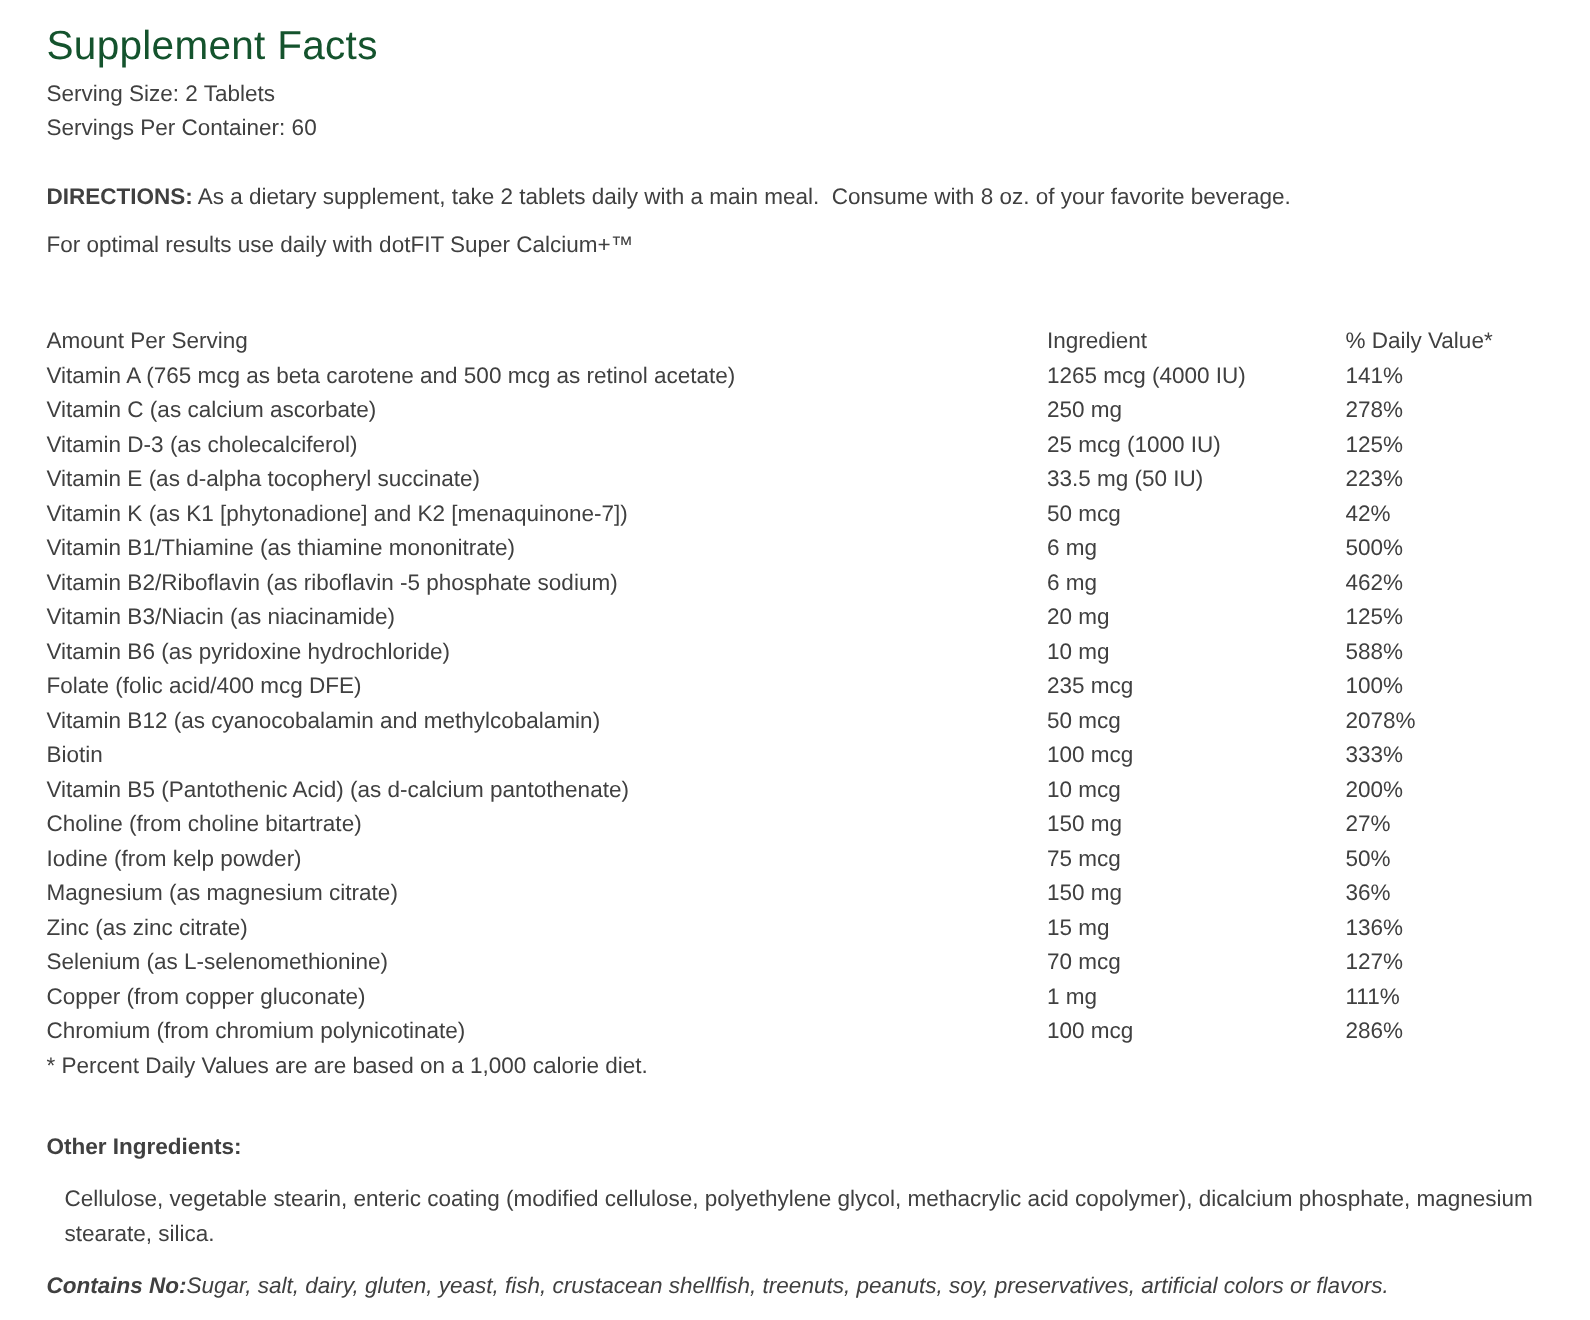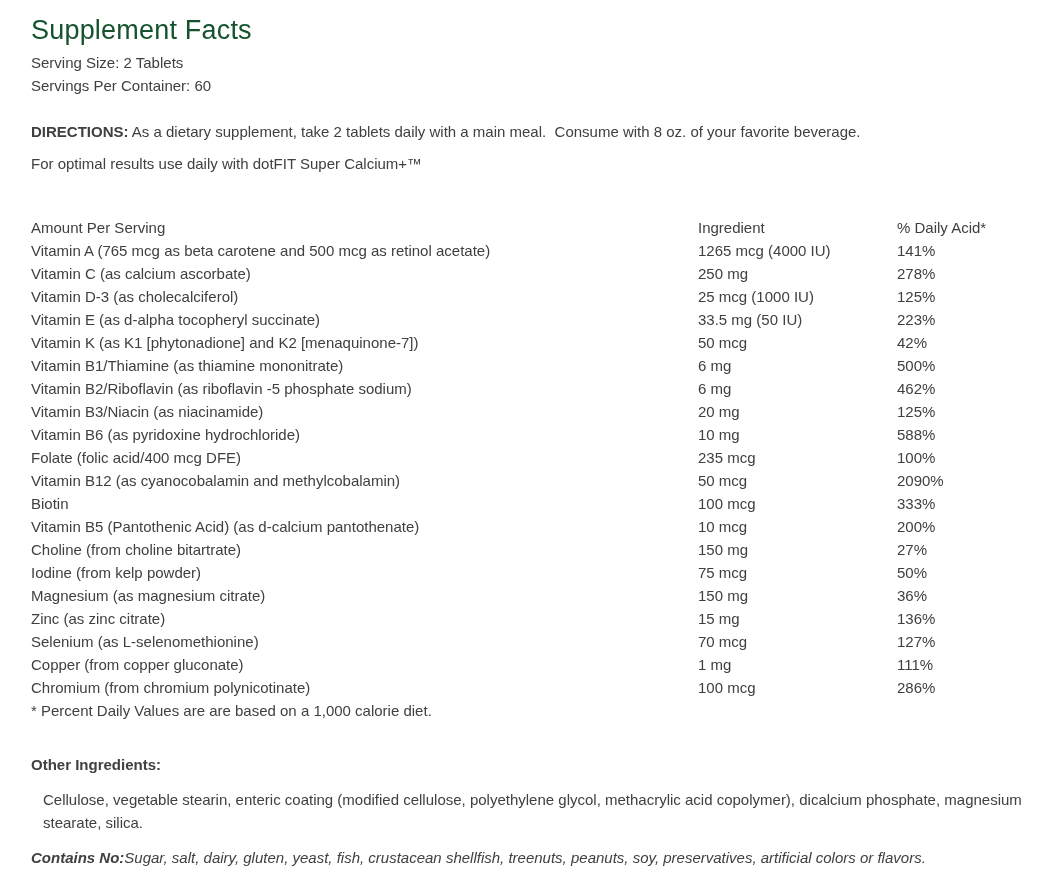--- a/index.html
+++ b/index.html
@@ -62,21 +62,21 @@
   </div>
 
   <p class="directions"><span class="bold-label">DIRECTIONS:</span><span class="prewrap"> As a dietary supplement, take 2 tablets daily with a main meal.  Consume with 8 oz. of your favorite beverage.</span></p>
 
   <p class="optimal">For optimal results use daily with dotFIT Super Calcium+™</p>
 
   <div class="facts-table">
     <div class="trow thead">
       <div class="tcell">Amount Per Serving</div>
       <div class="tcell">Ingredient</div>
-      <div class="tcell">% Daily Acid*</div>
+      <div class="tcell">% Daily Value*</div>
     </div>
     <div id="table-body">
         <div class="trow">
           <div class="tcell">Vitamin A (765 mcg as beta carotene and 500 mcg as retinol acetate)</div>
           <div class="tcell">1265 mcg (4000 IU)</div>
           <div class="tcell">141%</div>
         </div>
         <div class="trow">
           <div class="tcell">Vitamin C (as calcium ascorbate)</div>
           <div class="tcell">250 mg</div>
@@ -118,21 +118,21 @@
           <div class="tcell">588%</div>
         </div>
         <div class="trow">
           <div class="tcell">Folate (folic acid/400 mcg DFE)</div>
           <div class="tcell">235 mcg</div>
           <div class="tcell">100%</div>
         </div>
         <div class="trow">
           <div class="tcell">Vitamin B12 (as cyanocobalamin and methylcobalamin)</div>
           <div class="tcell">50 mcg</div>
-          <div class="tcell">2090%</div>
+          <div class="tcell">2078%</div>
         </div>
         <div class="trow">
           <div class="tcell">Biotin</div>
           <div class="tcell">100 mcg</div>
           <div class="tcell">333%</div>
         </div>
         <div class="trow">
           <div class="tcell">Vitamin B5 (Pantothenic Acid) (as d-calcium pantothenate)</div>
           <div class="tcell">10 mcg</div>
           <div class="tcell">200%</div>

